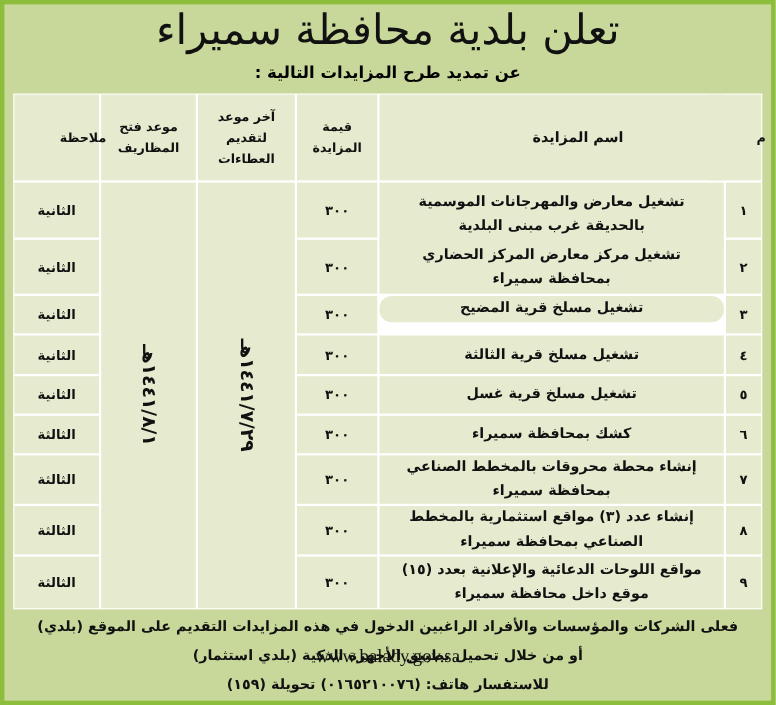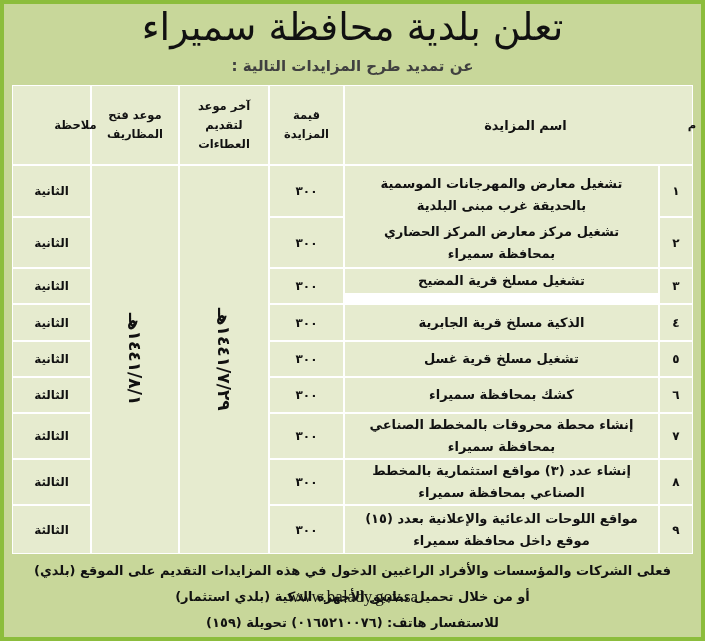--- a/index.html
+++ b/index.html
@@ -9,21 +9,21 @@
     position: absolute; left: 4px; top: 4px; width: 697px; height: 633px;
     background: #c8d79a;
   }
   .title {
     position: absolute; left: 0; top: 2px; width: 705px; height: 50px;
     text-align: center; font-family: "DejaVu Sans", sans-serif; font-weight: normal;
     font-size: 38px; color: #111; letter-spacing: 3px; line-height: 50px;
   }
   .subtitle {
     position: absolute; left: 0; top: 54px; width: 705px; height: 24px;
-    text-align: center; font-weight: bold; font-size: 15px; color: #404040; line-height: 24px;
+    text-align: center; font-weight: bold; font-size: 15px; color: #000000; line-height: 24px;
   }
   .tbl {
     position: absolute; left: 12px; top: 85px; width: 681px; height: 469px;
     background: #ffffff;
   }
   .cell {
     position: absolute; background: #e6ebcf;
     display: flex; align-items: center; justify-content: center;
     text-align: center; color: #111;
   }
@@ -71,26 +71,26 @@
   <div class="cell name" style="right:35px;width:313px;top:81px;height:58px;">تشغيل معارض والمهرجانات الموسمية بالحديقة غرب مبنى البلدية</div>
   <div class="cell val" style="right:350px;width:73px;top:81px;height:50px;">٣٠٠</div>
   <div class="cell note" style="right:603px;width:77px;top:81px;height:50px;">الثانية</div>
 
   <div class="cell num" style="right:1px;width:32px;top:133px;height:49px;">٢</div>
   <div class="cell name" style="right:35px;width:313px;top:133px;height:49px;">تشغيل مركز معارض المركز الحضاري بمحافظة سميراء</div>
   <div class="cell val" style="right:350px;width:73px;top:133px;height:49px;">٣٠٠</div>
   <div class="cell note" style="right:603px;width:77px;top:133px;height:49px;">الثانية</div>
 
   <div class="cell num" style="right:1px;width:32px;top:184px;height:34px;">٣</div>
-  <div class="cell name" style="right:35px;width:313px;top:184px;height:24px;">تشغيل مسلخ قرية المضيح</div>
+  <div class="cell name" style="right:35px;width:313px;top:184px;height:24px;border-radius:11px;">تشغيل مسلخ قرية المضيح</div>
   <div class="cell val" style="right:350px;width:73px;top:184px;height:34px;">٣٠٠</div>
   <div class="cell note" style="right:603px;width:77px;top:184px;height:34px;">الثانية</div>
 
   <div class="cell num" style="right:1px;width:32px;top:220px;height:35px;">٤</div>
-  <div class="cell name" style="right:35px;width:313px;top:220px;height:35px;">الذكية مسلخ قرية الجابرية</div>
+  <div class="cell name" style="right:35px;width:313px;top:220px;height:35px;">تشغيل مسلخ قرية الثالثة</div>
   <div class="cell val" style="right:350px;width:73px;top:220px;height:35px;">٣٠٠</div>
   <div class="cell note" style="right:603px;width:77px;top:220px;height:35px;">الثانية</div>
 
   <div class="cell num" style="right:1px;width:32px;top:257px;height:34px;">٥</div>
   <div class="cell name" style="right:35px;width:313px;top:257px;height:34px;">تشغيل مسلخ قرية غسل</div>
   <div class="cell val" style="right:350px;width:73px;top:257px;height:34px;">٣٠٠</div>
   <div class="cell note" style="right:603px;width:77px;top:257px;height:34px;">الثانية</div>
 
   <div class="cell num" style="right:1px;width:32px;top:293px;height:34px;">٦</div>
   <div class="cell name" style="right:35px;width:313px;top:293px;height:34px;">كشك بمحافظة سميراء</div>

